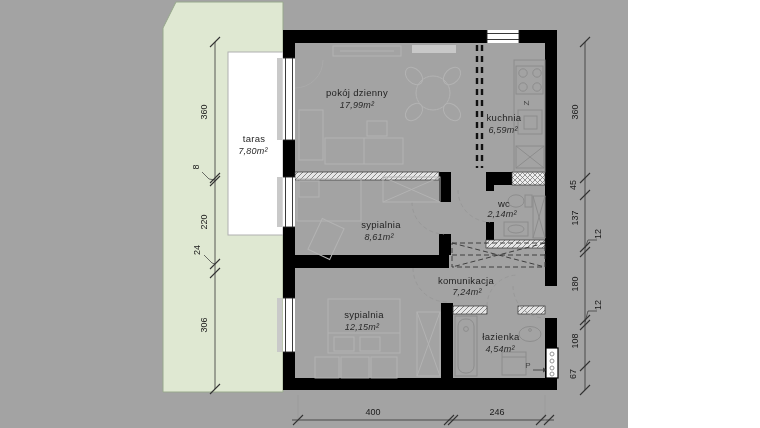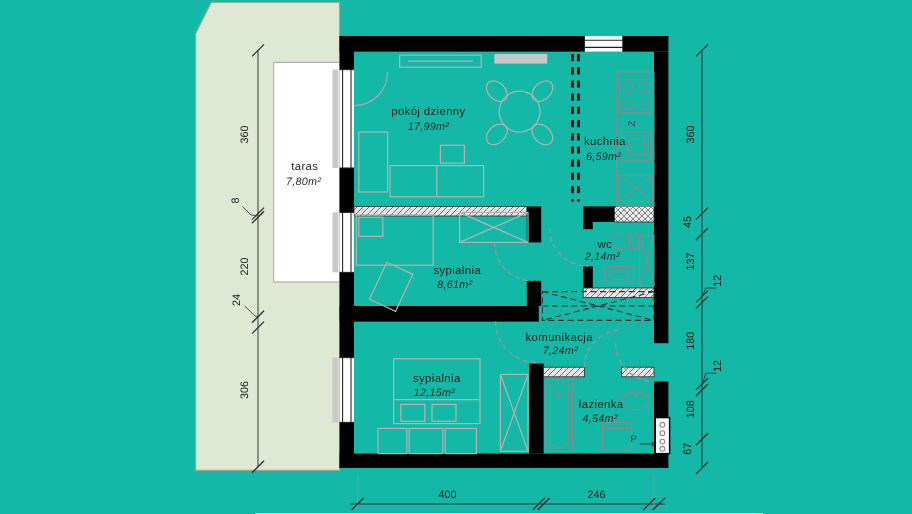--- a/index.html
+++ b/index.html
@@ -1,17 +1,17 @@
 <!DOCTYPE html>
 <html><head>
 <meta charset="utf-8">
 <style>
   html,body{margin:0;padding:0;background:#ffffff;}
   .canvas{
-    position:relative;width:760px;height:428px;background:#14b8a6;
+    position:relative;width:628px;height:428px;background:#a3a3a3;
     font-family:"Liberation Sans", sans-serif;overflow:hidden;
   }
   svg{position:absolute;left:0;top:0;}
   text{fill:#1f1f1f;}
   .room-name{font-size:9.5px;letter-spacing:.3px;}
   .room-area{font-size:9px;font-style:italic;letter-spacing:.2px;fill:#2a2a2a;}
   .dim{font-size:9px;fill:#1a1a1a;}
   .sym{font-size:8px;fill:#444;}
 </style>
 </head>

